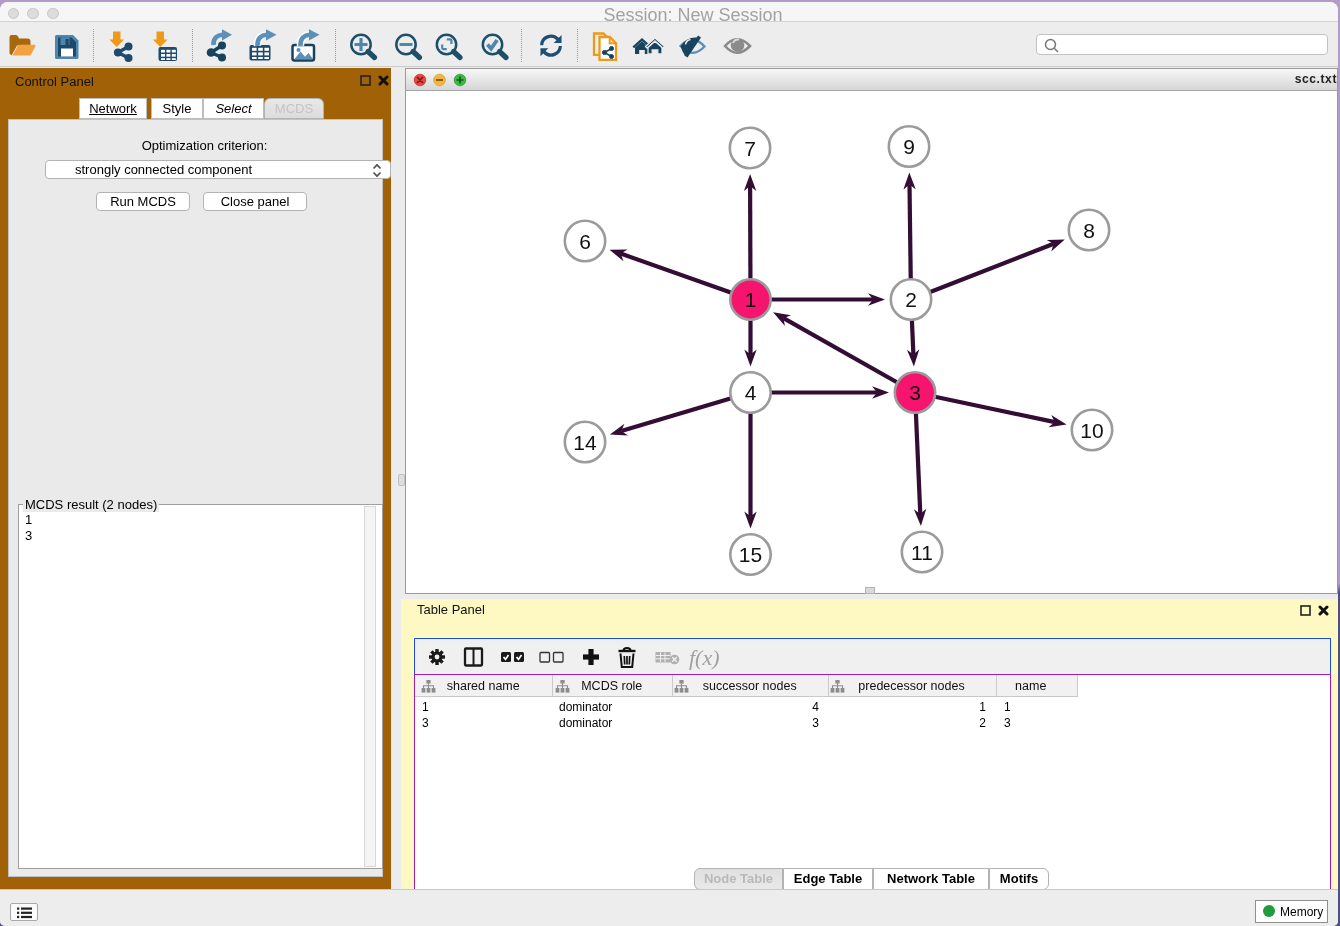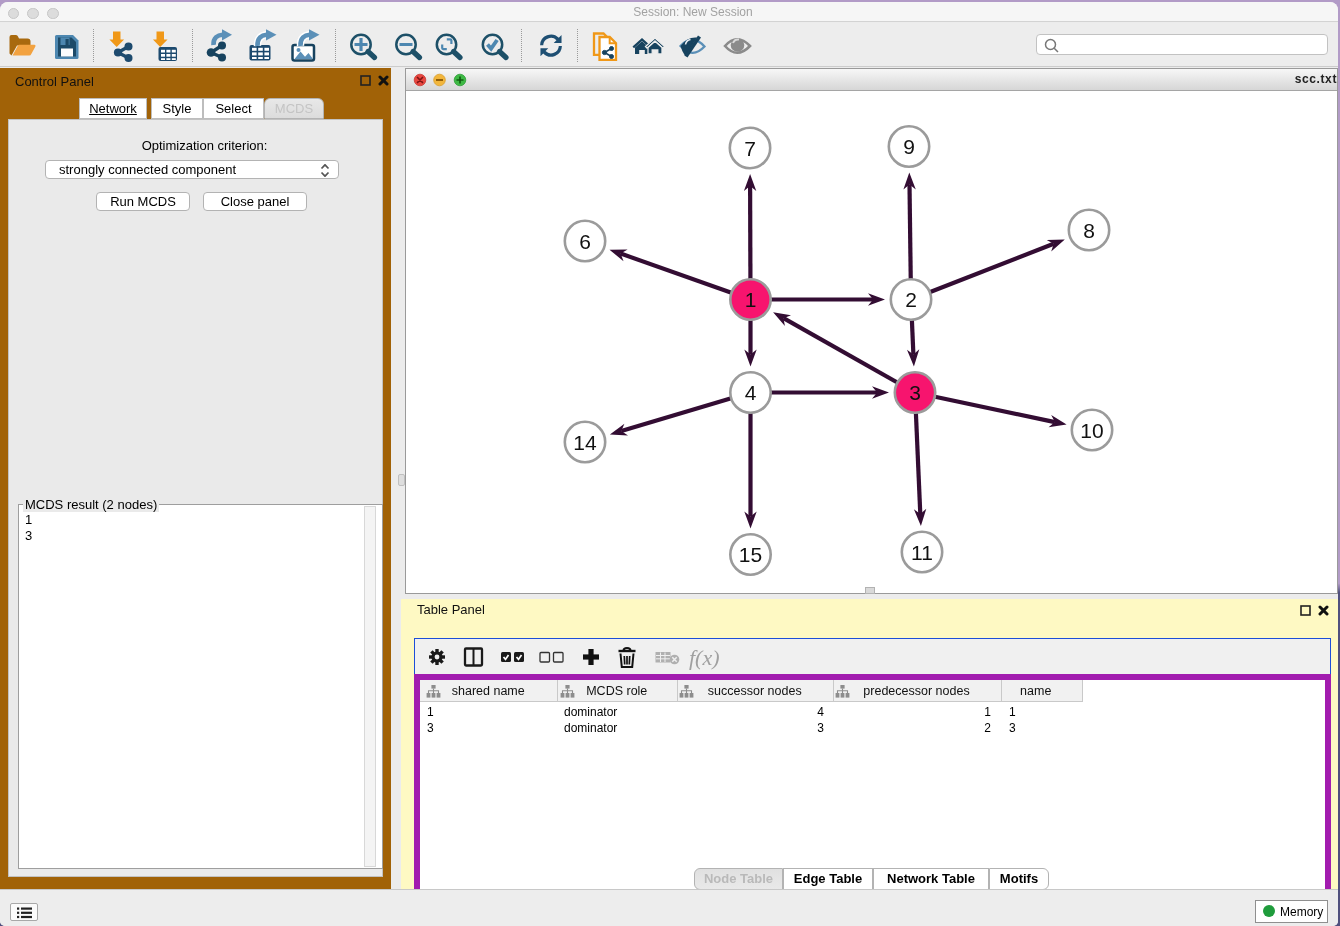--- a/index.html
+++ b/index.html
@@ -2,50 +2,50 @@
 <html><head>
 <meta charset="utf-8">
 <style>
 * { margin:0; padding:0; box-sizing:border-box; }
 html,body { width:1340px; height:926px; overflow:hidden; }
 body { font-family:"Liberation Sans", sans-serif; background:linear-gradient(#b29bc7 0%, #b29bc7 60%, #50507e 60%, #50507e 100%); position:relative; }
 #win { position:absolute; left:0; top:2px; width:1338px; height:924px; background:#ececec; border-radius:8px 8px 5px 5px; overflow:hidden; }
 
 #titlebar { position:absolute; left:0; top:0; width:1338px; height:20px; background:#f6f6f6; border-bottom:1px solid #d3d3d3; }
 .tl { position:absolute; top:5.5px; width:11.5px; height:11.5px; border-radius:50%; background:#dcdcdc; border:1px solid #c6c6c6; }
-#wtitle { position:absolute; top:3px; left:0; width:1338px; text-align:center; font-size:12px; color:#a2a2a2;padding-left:48px; }
+#wtitle { position:absolute; top:3px; left:0; width:1338px; text-align:center; font-size:18px; color:#a2a2a2;padding-left:48px; }
 
 #toolbar { position:absolute; left:0; top:21px; width:1338px; height:44px; background:#ededed; border-bottom:1px solid #cccccc; }
 .tsep { position:absolute; top:6px; height:33px; width:0; border-left:1px dotted #9a9a9a; }
 #searchbox { position:absolute; left:1036px; top:11px; width:292px; height:21px; background:#fff; border:1px solid #c2c2c2; border-radius:4px; }
 
 #cpanel { position:absolute; left:0; top:66px; width:391px; height:821px; background:#a16207; }
 #cphead { position:absolute; left:15px; top:6px; font-size:13px; color:#111; }
 .tabrow { position:absolute; top:30px; height:21px; font-size:13px; }
 .tab { position:absolute; top:0; height:21px; background:#fff; border:1px solid #bdbdbd; color:#000; text-align:center; line-height:20px; }
 .tabsel { background:linear-gradient(#e8e8e8,#dcdcdc); color:#c4c4c4; border:1px solid #b3b3b3; border-radius:6px 6px 0 0; }
 #cpcontent { position:absolute; left:8px; top:51px; width:375px; height:758px; background:#eaeaea; border:1px solid #c2c2c2; }
 #optlabel { position:absolute; left:9px; top:18px; width:100%; text-align:center; font-size:13px; color:#000; }
-#dropdown { position:absolute; left:36px; top:40px; width:294px; height:19px; background:#fff; border:1px solid #b3b3b3; border-radius:4px; font-size:13px; color:#000; line-height:17px; padding-left:13px; }
+#dropdown { position:absolute; left:36px; top:40px; width:346px; height:19px; background:#fff; border:1px solid #b3b3b3; border-radius:4px; font-size:13px; color:#000; line-height:17px; padding-left:29px; }
 .btn { position:absolute; top:72px; height:19px; background:#fff; border:1px solid #b3b3b3; border-radius:4px; font-size:13px; color:#000; text-align:center; line-height:17px; }
 #groupbox { position:absolute; left:9px; top:384px; width:365px; height:365px; border:1px solid #9e9e9e; }
 #grouplabel { position:absolute; left:14px; top:377px; background:#eaeaea; padding:0 2px; font-size:13px; color:#000; }
 #groupwhite { position:absolute; left:0px; top:0px; width:363px; height:363px; background:#fff; }
 #gsb { position:absolute; right:6px; top:1px; width:12px; height:361px; background:#f4f4f4; border:1px solid #d8d8d8; }
 #gtext { position:absolute; left:6px; top:7px; font-size:13px; color:#000; line-height:16px; }
 
 #netframe { position:absolute; left:405px; top:66px; width:933px; height:526px; background:#fff; border:1px solid #9a9a9a; }
 #nettitle { position:absolute; left:0; top:0; width:100%; height:22px; background:linear-gradient(#f7f7f7,#d6d6d6); border-bottom:1px solid #a5a5a5; }
 #netname { position:absolute; top:3px; width:100%; text-align:right; font-size:12px; font-weight:bold; letter-spacing:0.6px; color:#222; }
 #graph { position:absolute; left:0; top:0; }
 
 #tpanel { position:absolute; left:401px; top:597px; width:937px; height:290px; background:#fef9c3; }
 #tphead { position:absolute; left:16px; top:3px; font-size:13px; color:#111; }
 #ttoolbar { position:absolute; left:13px; top:39px; width:917px; height:38px; background:#f0f0f0; border:1px solid #1d4ed8; }
-#ttable { position:absolute; left:13px; top:75px; width:917px; height:230px; background:#fff; border:6px solid #a21caf; }
+#ttable { position:absolute; left:13px; top:75px; width:917px; height:230px; background:#fff; border:1px solid #a21caf; }
 #thead { position:absolute; left:0; top:0; width:662px; height:22px; background:#f1f1f1; border-bottom:1px solid #c9c9c9; font-size:12.5px; color:#111; }
 .hsep { position:absolute; top:0; height:22px; border-left:1px solid #c9c9c9; }
 .hlabel { position:absolute; top:4px; text-align:center; }
 .treeicon { position:absolute; top:5px; }
 .trow { position:absolute; font-size:12px; color:#000; height:16px; line-height:16px; }
 
 .btab { position:absolute; top:269px; height:22px; background:#fff; border:1px solid #b3b3b3; font-size:13px; font-weight:600; color:#000; text-align:center; line-height:20px; }
 .btabsel { background:linear-gradient(#e0e0e0,#e9e9e9); color:#b9b9b9; border-radius:6px 0 0 6px; }
 
 #statusbar { position:absolute; left:0; top:887px; width:1338px; height:39px; background:#ededed; border-top:1px solid #c8c8c8; }
@@ -235,21 +235,21 @@
     <svg style="position:absolute;left:360px;top:7px" width="30" height="12" viewBox="0 0 30 12">
       <rect x="1" y="1" width="9" height="9" fill="none" stroke="#222" stroke-width="1.6"></rect>
       <g stroke="#111" stroke-width="3" stroke-linecap="round">
         <line x1="20" y1="2" x2="27" y2="9"></line>
           <line x1="27" y1="2" x2="20" y2="9"></line>
       </g>
     </svg>
     <div class="tabrow">
       <div class="tab" style="left:79px; width:68px;text-decoration:underline;">Network</div>
       <div class="tab" style="left:151px; width:52px;">Style</div>
-      <div class="tab" style="left:203px; width:61px;">Select</div>
+      <div class="tab" style="left:203px; width:61px;font-style:italic;">Select</div>
       <div class="tab tabsel" style="left:264px; width:60px;">MCDS</div>
     </div>
     <div id="cpcontent">
       <div id="optlabel">Optimization criterion:</div>
       <div id="dropdown">strongly connected component
         <svg style="position:absolute;right:8px;top:3px" width="10" height="13" viewBox="0 0 10 13">
           <path d="M1.5,4.5 L5,0.8 L8.5,4.5" fill="none" stroke="#555" stroke-width="1.7"></path>
           <path d="M1.5,8.5 L5,12.2 L8.5,8.5" fill="none" stroke="#555" stroke-width="1.7"></path>
         </svg>
       </div>

